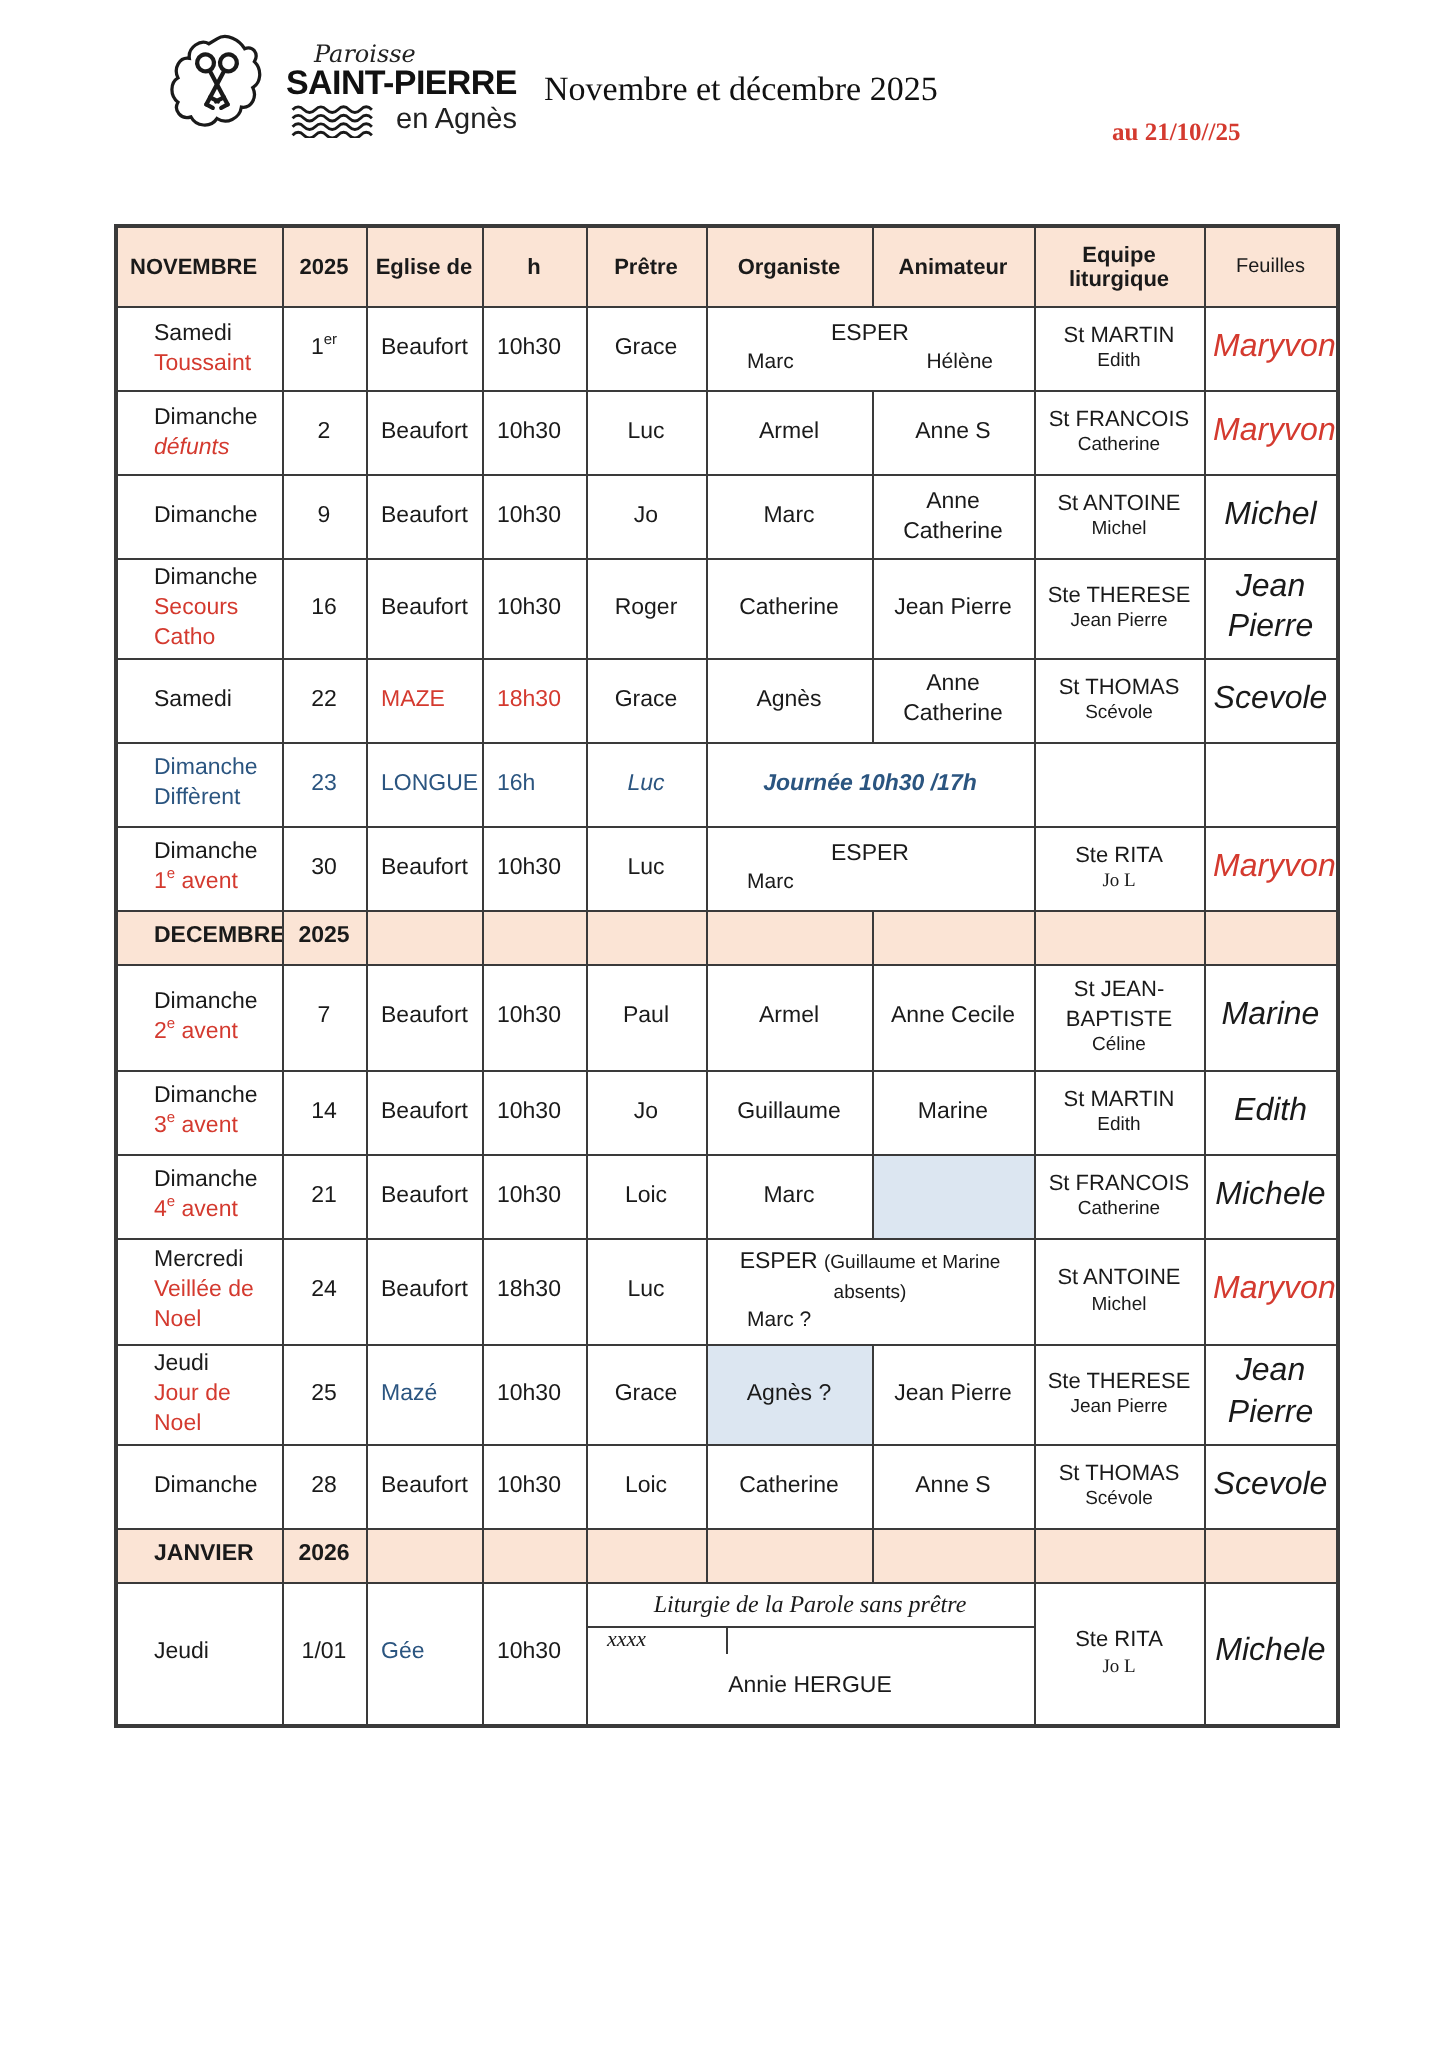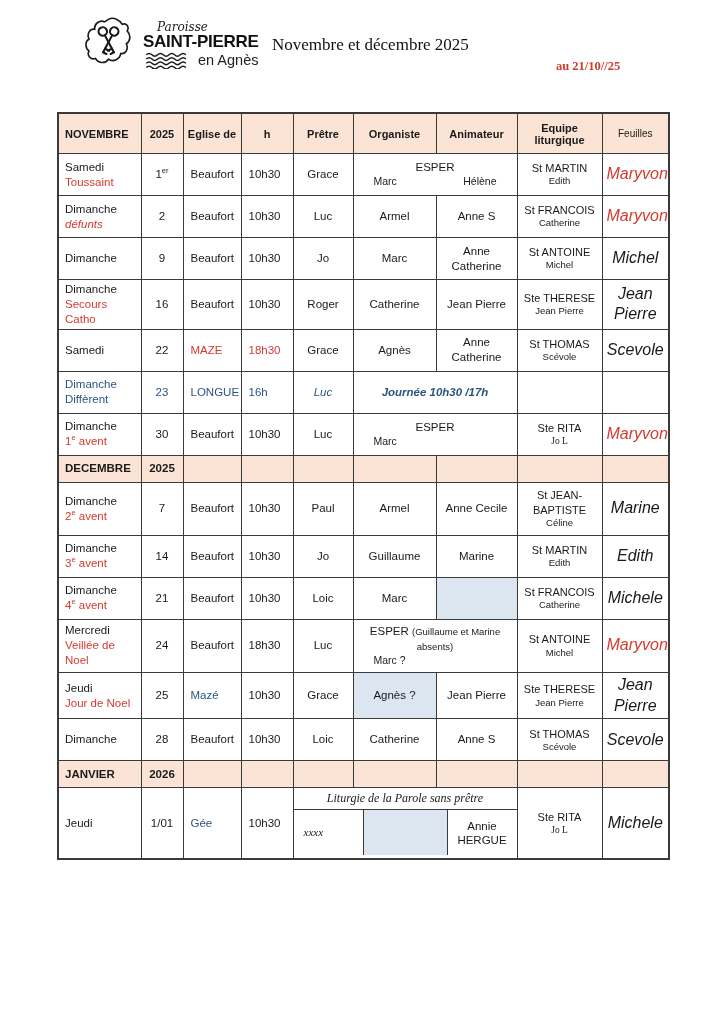--- a/index.html
+++ b/index.html
@@ -23,39 +23,39 @@
                  border:2px solid #3a3a3a;table-layout:fixed;width:611px;}
   .planning th,.planning td{border:1px solid #3a3a3a;padding:2px 4px;vertical-align:middle;
                  text-align:center;overflow:hidden;}
   .planning th{background:#fbe4d5;font-size:11px;font-weight:700;height:35px;}
   .planning th.al-left{text-align:left;padding-left:6px;}
   .planning th.th-feuilles{font-weight:400;font-size:10px;}
   .planning td{font-size:11.5px;height:37px;}
   tr.size-sm td{height:22px;background:#fbe4d5;}
   tr.size-lg td{height:48px;}
   tr.size-xl td{height:66px;}
-  td[data-name="day-cell"],td[data-name="month-cell"]{text-align:left;padding-left:6px;}
+  td[data-name="day-cell"],td[data-name="month-cell"]{text-align:left;padding-left:18px;}
   td[data-name="church-cell"],td[data-name="time-cell"]{text-align:left;padding-left:7px;}
   td[data-name="sheets-cell"]{font-size:16px;}
   td[data-name="liturgy-team-cell"]{font-size:11px;}
   .ln{line-height:1.3;}
   .c-red{color:#d43a2f;}
   .c-blue{color:#2b5580;}
   .it{font-style:italic;}
   .b{font-weight:700;}
   .sm{font-size:9.5px;}
   .serif{font-family:"Liberation Serif",serif;}
   sup{font-size:7.5px;line-height:0;}
   .split{display:flex;justify-content:space-between;padding:0 16px;font-size:10.5px;}
   td.shaded,.lit-col.shaded{background:#dce6f1;}
   
   td.lit{padding:0;vertical-align:top;}
   .lit-top{height:21px;line-height:21px;border-bottom:1px solid #3a3a3a;text-align:center;
            font-family:"Liberation Serif",serif;font-style:italic;font-size:12px;}
-  .lit-bottom{display:flex;height:45px;align-items:stretch;}
+  .lit-bottom{display:flex;height:45px;align-items:stretch;flex-direction:column;}
   .lit-col{border-right:1px solid #3a3a3a;display:flex;align-items:center;justify-content:center;
            font-size:11.5px;text-align:center;line-height:1.25;}
   .lit-col:first-child{width:59px;justify-content:flex-start;padding-left:10px;font-size:11px;}
   .lit-col:nth-child(2){width:83px;}
   .lit-col:last-child{flex:1;border-right:none;}
 </style>
 </head>
 <body>
 
 <div class="page" data-name="document-page">

